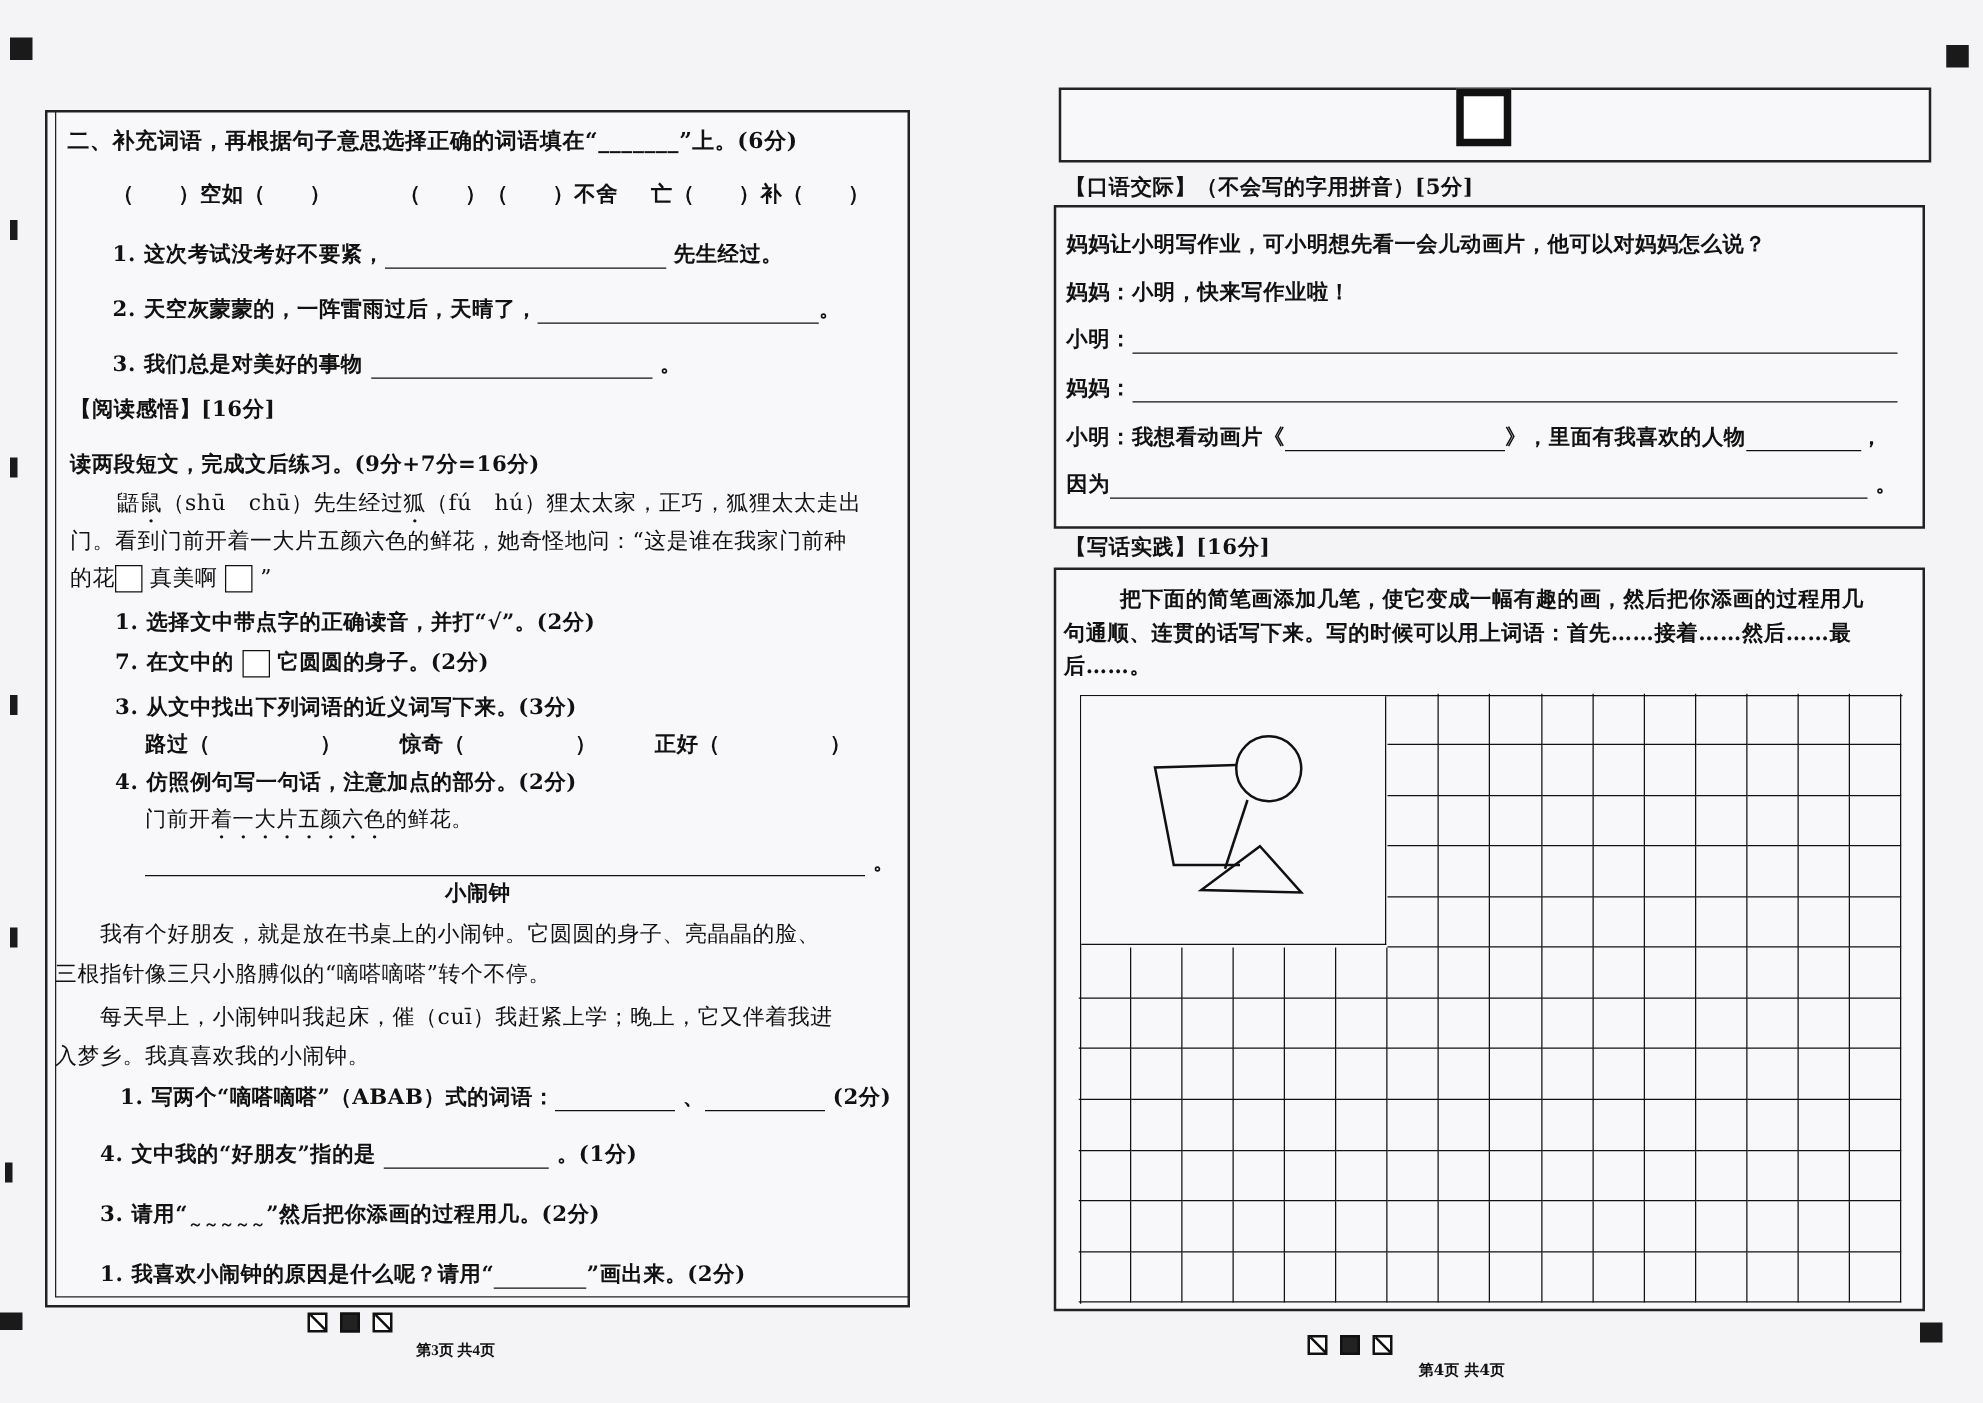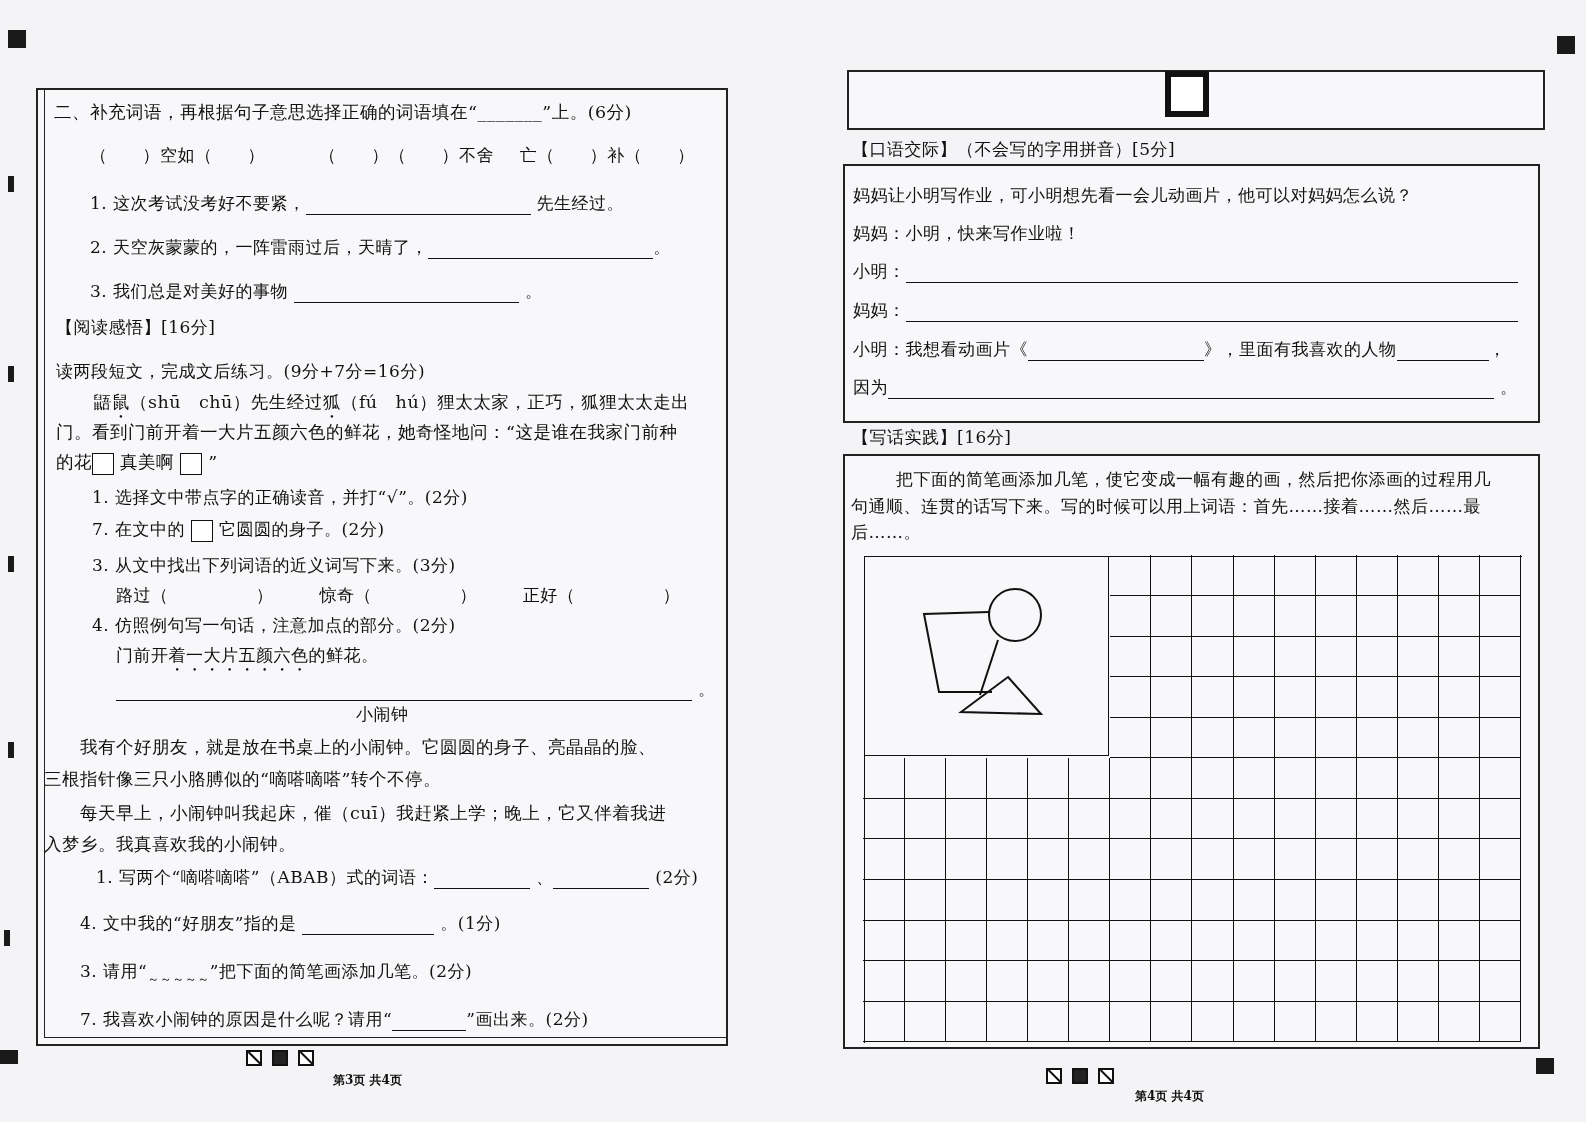--- a/index.html
+++ b/index.html
@@ -1,19 +1,19 @@
 <!DOCTYPE html>
 <html><head>
 <meta charset="utf-8">
 <style>
   html,body{margin:0;padding:0;}
   body{width:1586px;height:1122px;position:relative;background:#f4f3f6;font-family:"DejaVu Serif","Liberation Serif",serif;color:#111;overflow:hidden;}
   .reg{position:absolute;background:#1a1a1a;}
   .page-box{position:absolute;border:2px solid #222;background:#f8f8fa;box-sizing:border-box;}
-  .line{position:absolute;font-size:17px;white-space:nowrap;font-weight:normal;letter-spacing:0.5px;}
+  .line{position:absolute;font-size:17px;white-space:nowrap;font-weight:bold;letter-spacing:0.5px;}
   .uline{display:inline-block;border-bottom:1.6px solid #111;height:18px;vertical-align:bottom;}
   .sq{display:inline-block;width:20px;height:20px;border:1.5px solid #111;vertical-align:middle;background:#fff;}
   .dot{text-emphasis:dot;-webkit-text-emphasis:dot;text-emphasis-position:under;-webkit-text-emphasis-position:under;}
   .footer-marks{position:absolute;display:flex;gap:10px;}
   .fm{width:16px;height:16px;border:2px solid #111;box-sizing:border-box;position:relative;background:#fff;}
   .fm.slash::after{content:"";position:absolute;left:-2px;top:5px;width:17px;height:2px;background:#111;transform:rotate(45deg);}
   .fm.solid{background:#222;}
   .pageno{position:absolute;font-size:12px;font-weight:bold;}
   .grid{position:absolute;}
   .cell{position:absolute;border-right:1.6px solid #111;border-bottom:1.6px solid #111;box-sizing:border-box;}
@@ -84,32 +84,32 @@
 <div class="line" style="left:80px;top:801px;font-weight:normal;font-size:17.5px;">每天早上，小闹钟叫我起床，催（cuī）我赶紧上学；晚上，它又伴着我进</div>
 <div class="line" style="left:44px;top:832px;font-weight:normal;font-size:17.5px;">入梦乡。我真喜欢我的小闹钟。</div>
 
 <div class="line" style="left:96px;top:866px;">
   <span>1. 写两个“嘀嗒嘀嗒”（ABAB）式的词语：</span><span class="uline" style="width:96px"></span> <span>、</span><span class="uline" style="width:96px"></span> <span>(2分)</span>
 </div>
 <div class="line" style="left:80px;top:912px;">
   <span>4. 文中我的“好朋友”指的是</span> <span class="uline" style="width:132px"></span> <span>。(1分)</span>
 </div>
 <div class="line" style="left:80px;top:960px;">
-  <span>3. 请用“</span><span style="font-size:12px;vertical-align:-6px;">～～～～～</span><span>”把下面的简笔画添加几笔。(2分)</span>
+  <span>3. 请用“</span><span style="font-size:12px;vertical-align:-6px;">～～～～～</span><span>”然后把你添画的过程用几。(2分)</span>
 </div>
 <div class="line" style="left:80px;top:1008px;">
-  <span>7. 我喜欢小闹钟的原因是什么呢？请用“</span><span class="uline" style="width:74px"></span><span>”画出来。(2分)</span>
+  <span>1. 我喜欢小闹钟的原因是什么呢？请用“</span><span class="uline" style="width:74px"></span><span>”画出来。(2分)</span>
 </div>
 
 <div class="footer-marks" style="left:246px;top:1050px;">
   <div class="fm slash"></div>
   <div class="fm solid"></div>
   <div class="fm slash"></div>
 </div>
-<div class="pageno" style="left:333px;top:1072px;">第3页 共4页</div>
+<div class="pageno" style="left:333px;top:1072px;font-family:Liberation Serif, serif;">第3页 共4页</div>
 
 <div class="page-box" style="left:847px;top:70px;width:698px;height:60px;"></div>
 <div style="position:absolute;left:1165px;top:71px;width:44px;height:46px;border:6px solid #111;box-sizing:border-box;background:#fff;"></div>
 
 <div class="line" style="left:852px;top:138px;">【口语交际】（不会写的字用拼音）[5分]</div>
 <div class="page-box" style="left:843px;top:164px;width:697px;height:259px;"></div>
 <div class="line" style="left:853px;top:184px;">妈妈让小明写作业，可小明想先看一会儿动画片，他可以对妈妈怎么说？</div>
 <div class="line" style="left:853px;top:222px;">妈妈：小明，快来写作业啦！</div>
 <div class="line" style="left:853px;top:260px;">
   <span>小明：</span><span class="uline" style="width:612px"></span>

